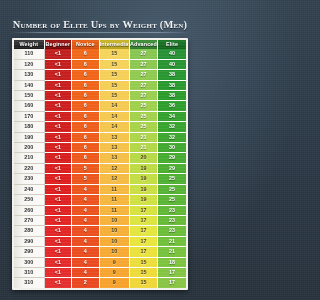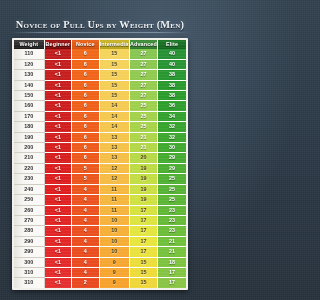--- a/index.html
+++ b/index.html
@@ -160,21 +160,21 @@
     pointer-events: none;
     background: repeating-linear-gradient(0deg, rgba(255,255,255,0.055) 0px, rgba(255,255,255,0.055) 1px, rgba(0,0,0,0.0) 1px, rgba(0,0,0,0.0) 3px);
   }
 </style>
 </head>
 <body>
 
 <div class="poster">
 
   <div class="title-wrap">
-    <div class="title">Novice of Pull Ups by Weight (Men)</div>
+    <div class="title">Number of Elite Ups by Weight (Men)</div>
   </div>
   <div class="title-rule"></div>
 
   <div class="table-frame">
     <table class="grid">
       <colgroup>
         <col class="c-weight">
           <col class="c-beg">
           <col class="c-nov">
         <col class="c-int">

